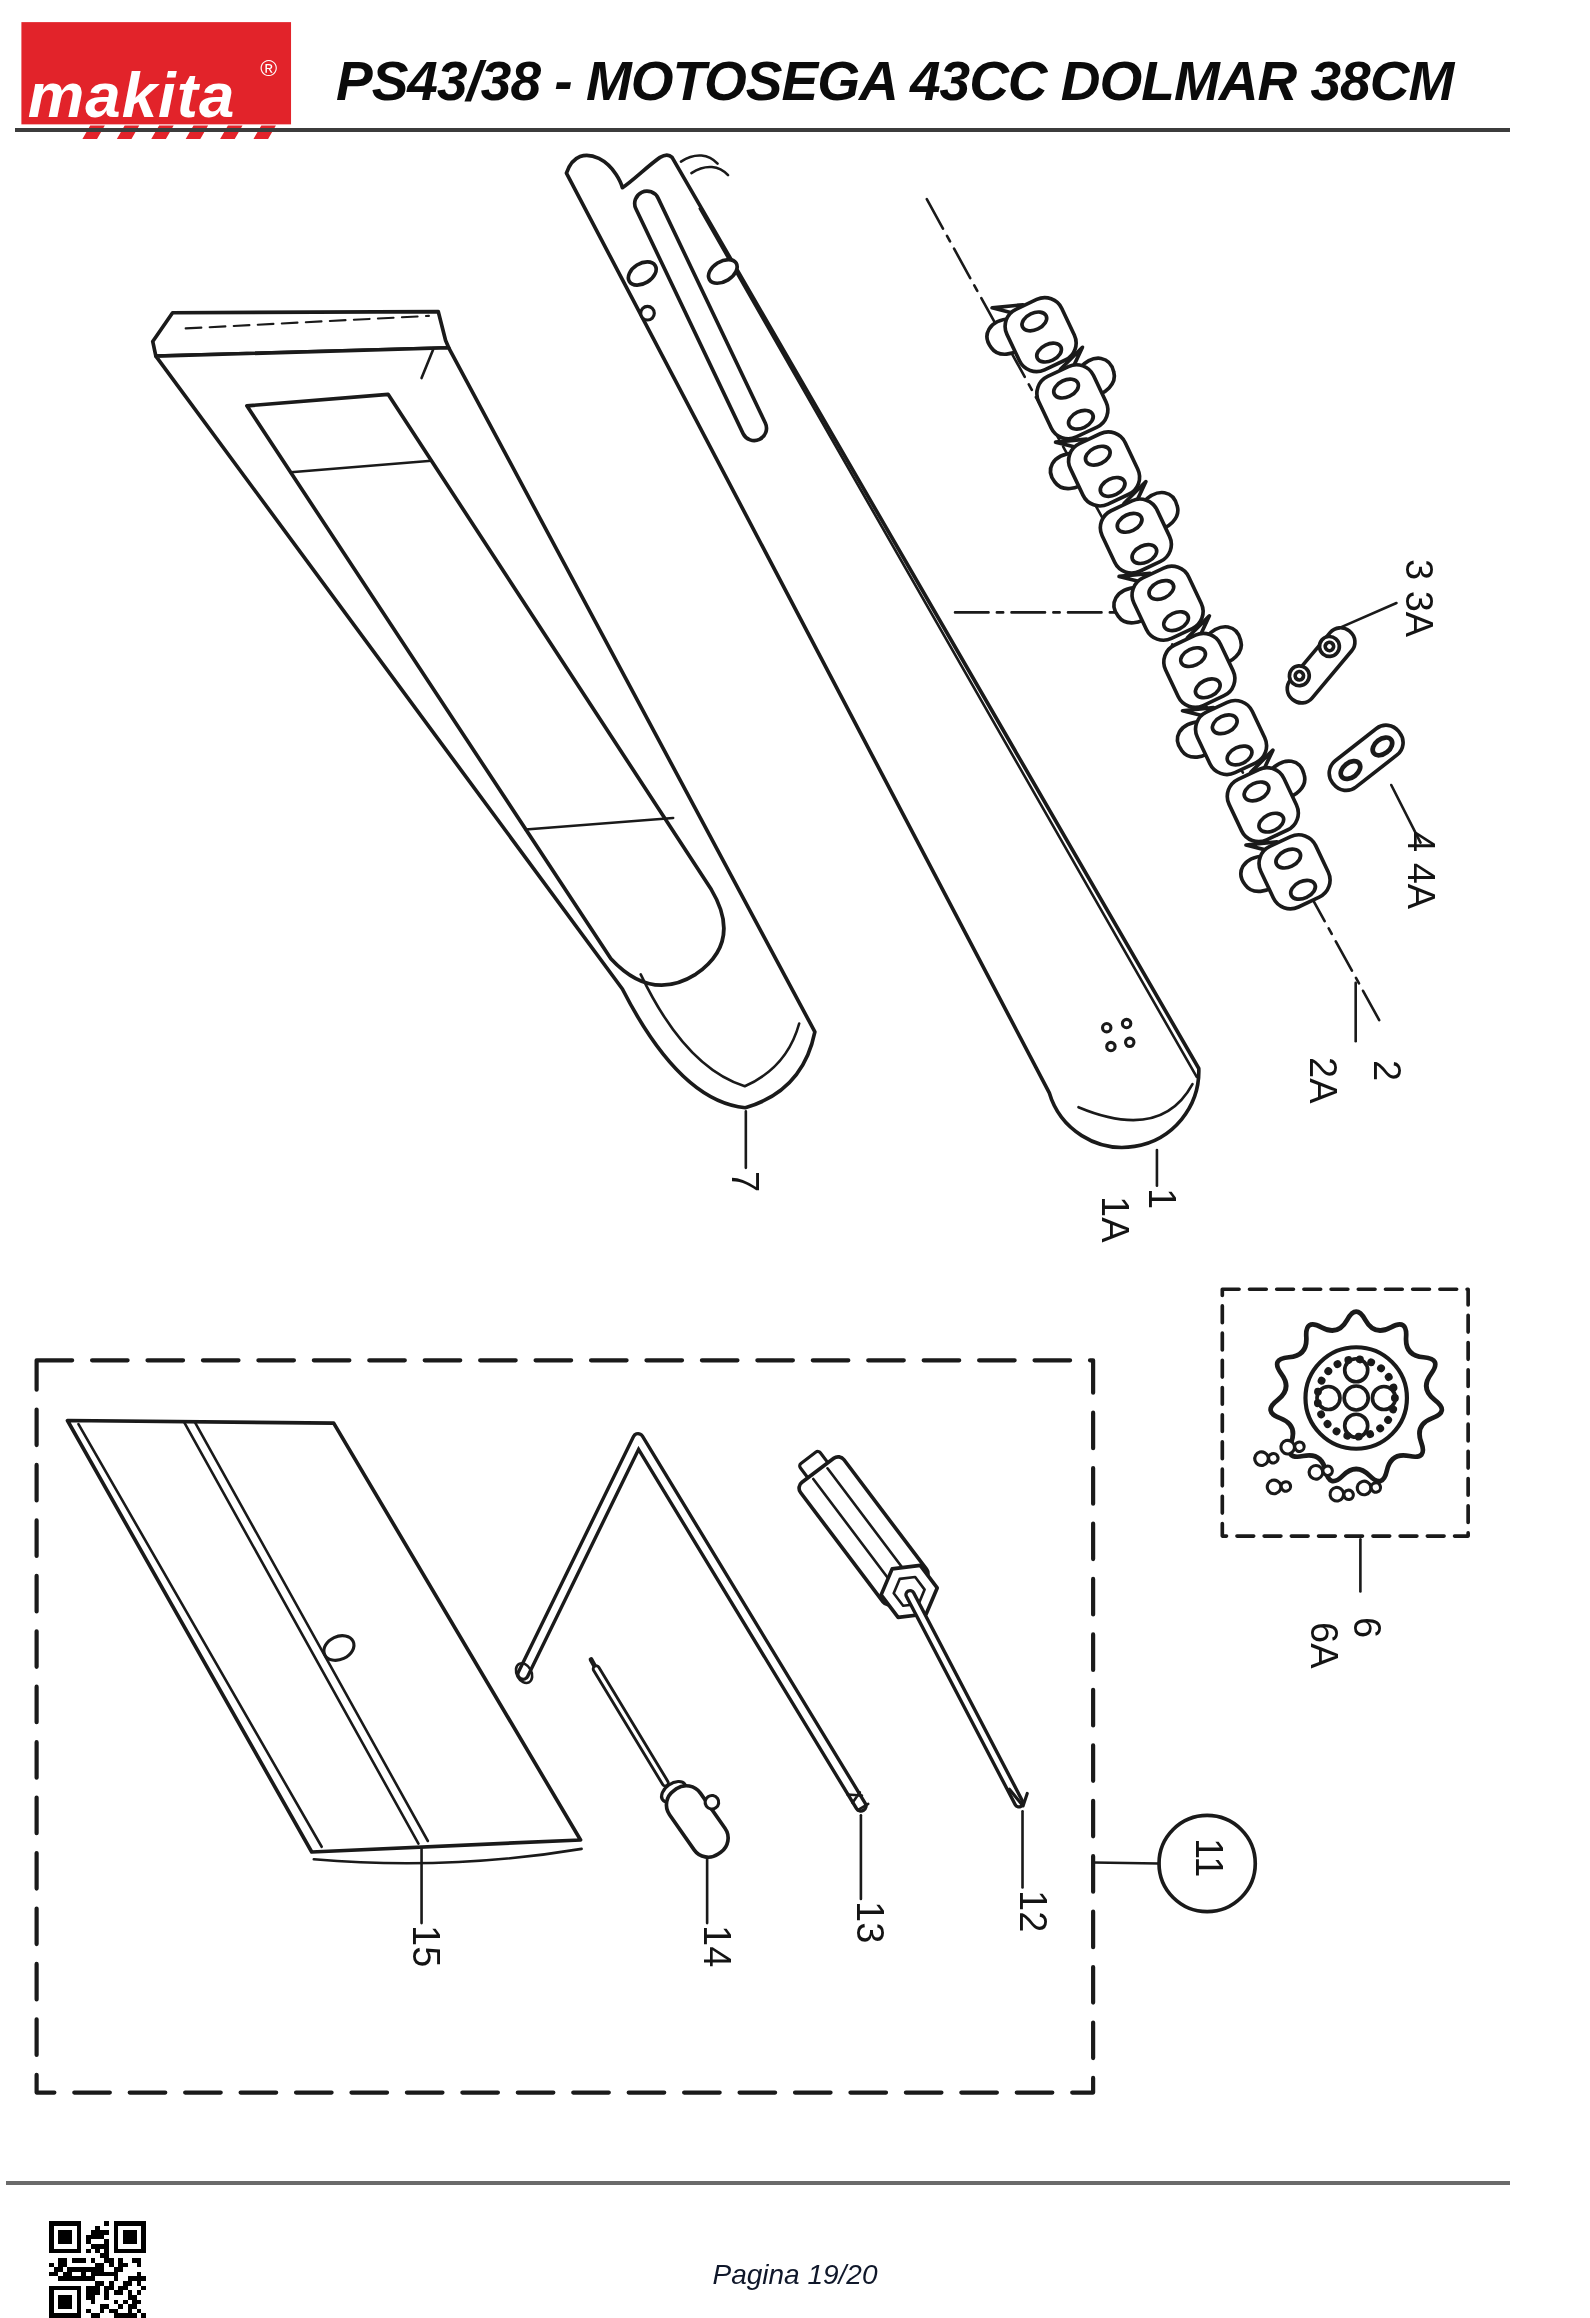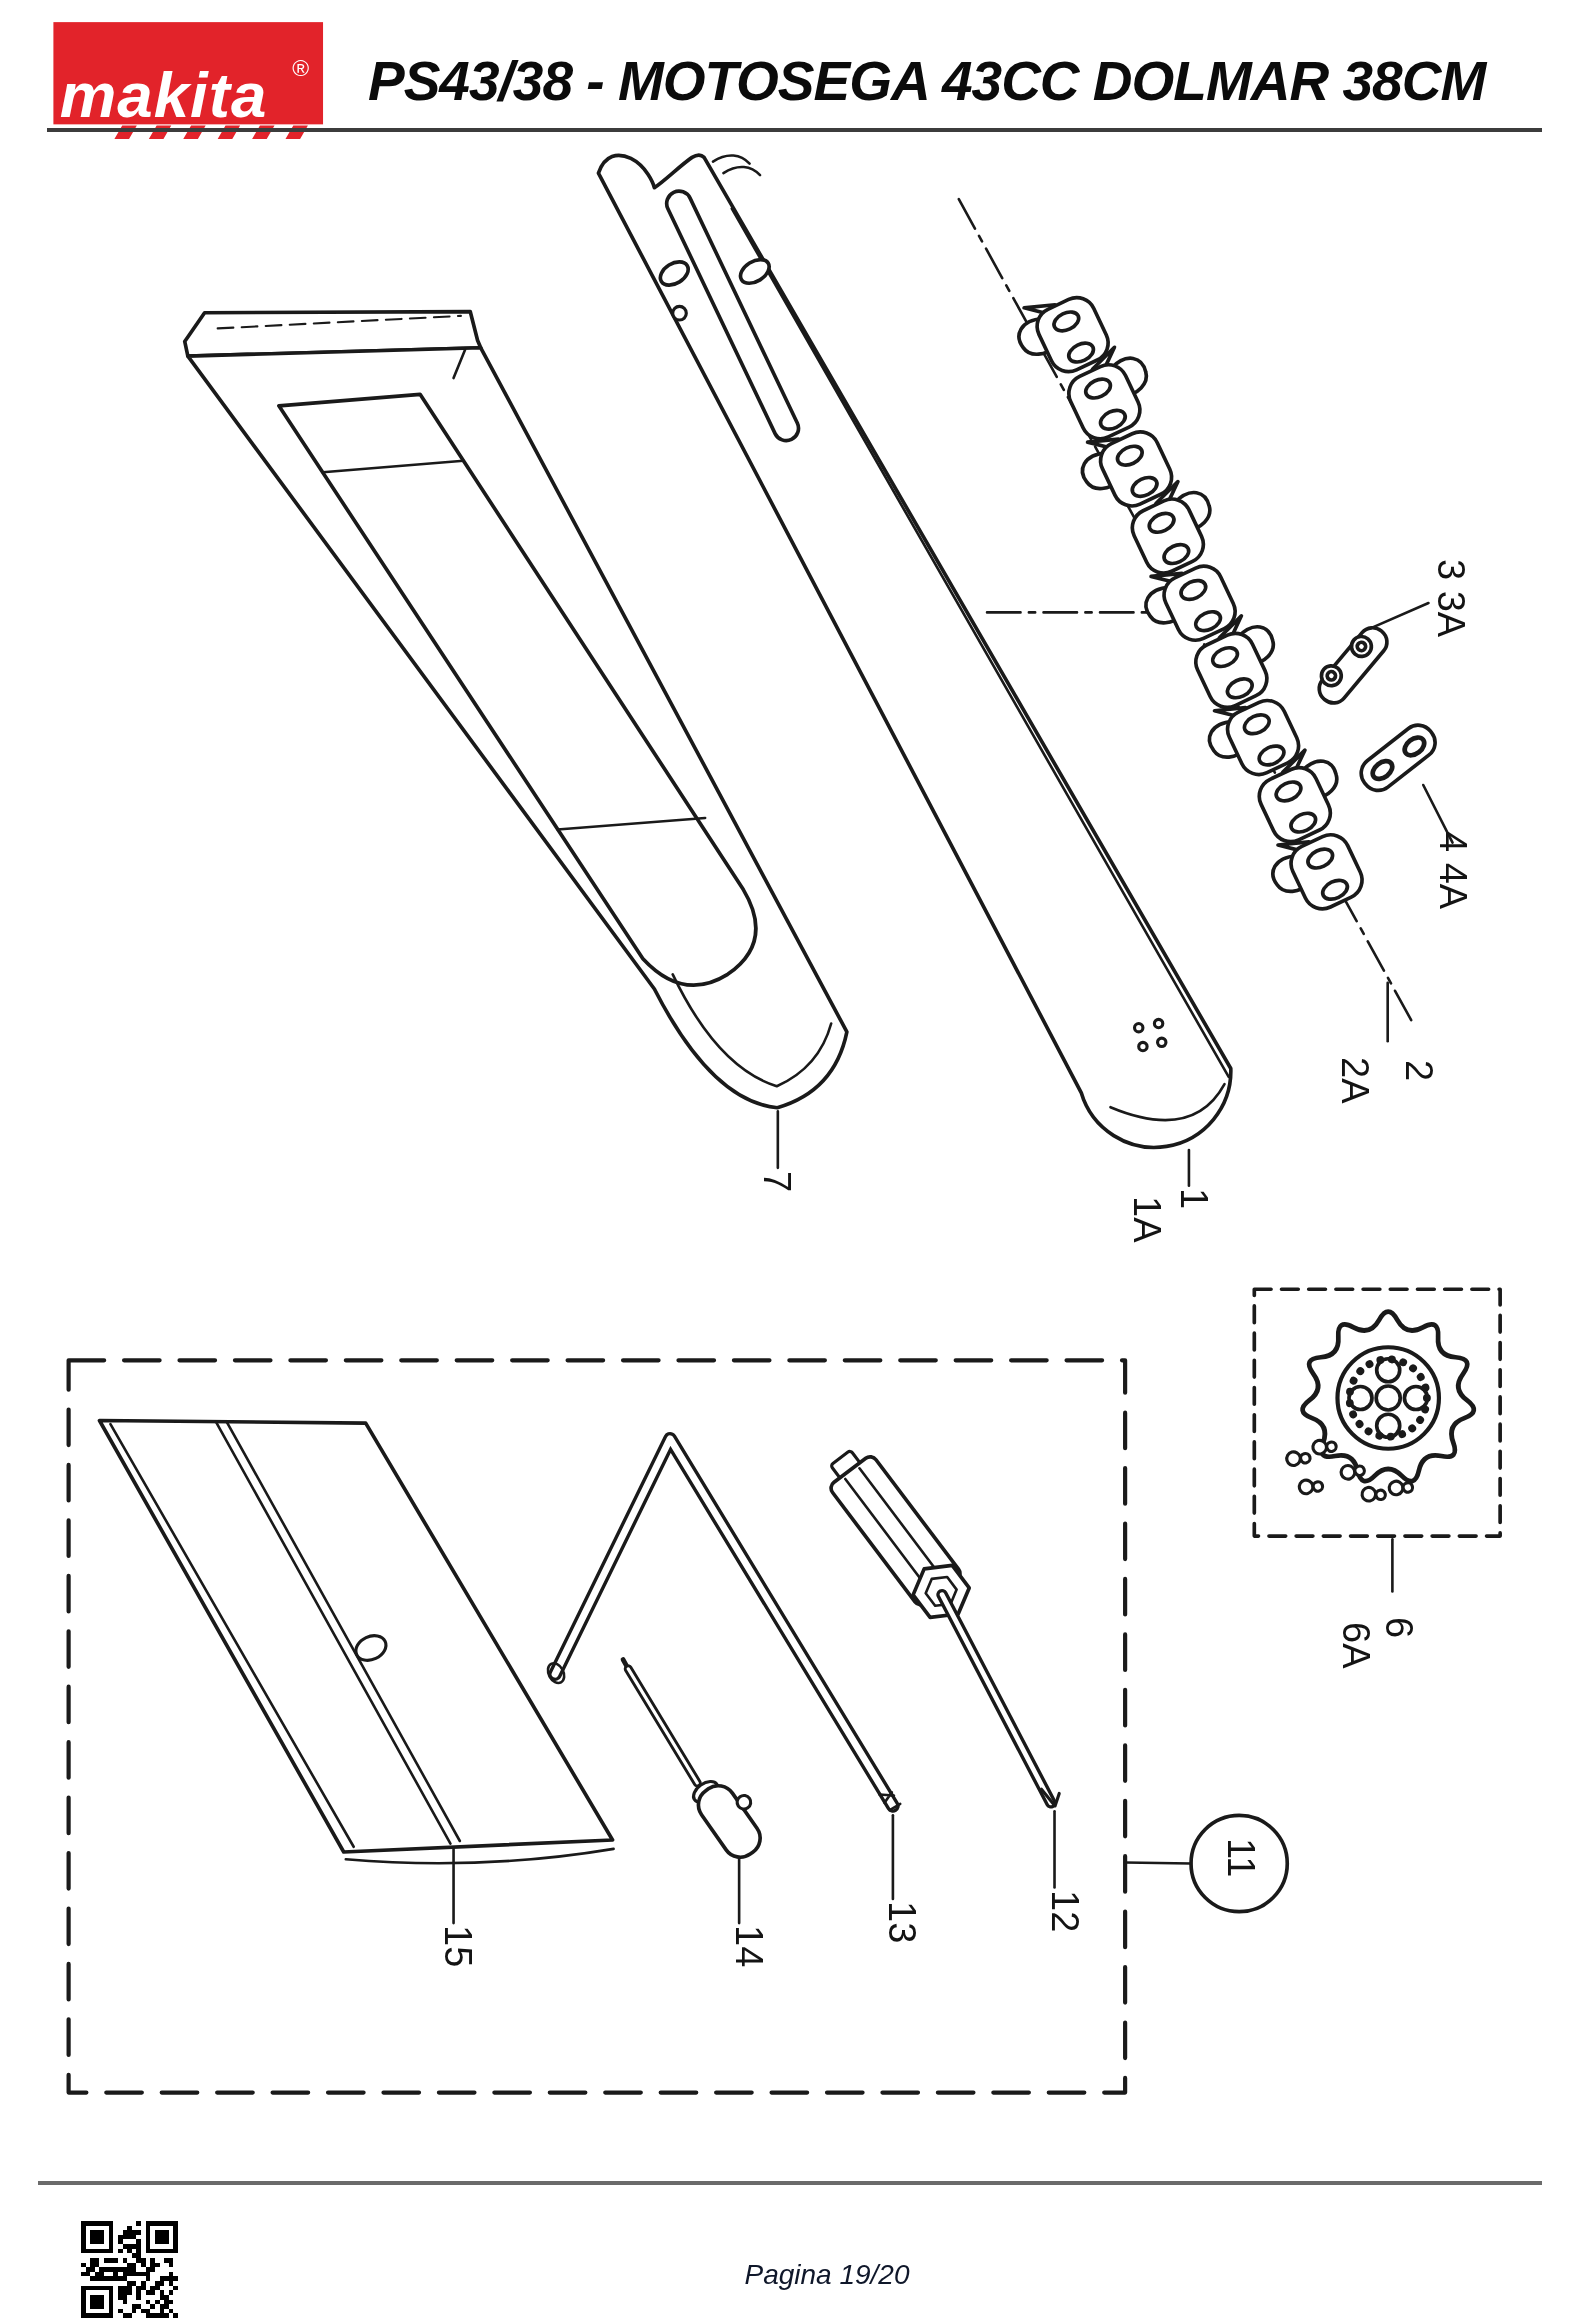--- a/index.html
+++ b/index.html
@@ -1,17 +1,17 @@
 <!DOCTYPE html>
 <html style="font-size:8.4px"><head>
 <meta charset="utf-8">
 <style>
   html,body{margin:0;padding:0;background:#fff;}
   .page{position:relative;width:1510px;height:2319px;background:#ffffff;overflow:hidden;
-        font-family:"Liberation Sans",sans-serif;color:#111;margin-left:32px;}
+        font-family:"Liberation Sans",sans-serif;color:#111;}
   .title{position:absolute;left:336px;top:49px;font-size:55px;font-weight:bold;
          letter-spacing:-1px;white-space:nowrap;color:#0b0b0b;font-style:italic;}
   .hrule{position:absolute;left:14.6px;top:128px;width:1573px;height:3.7px;background:#3c3c3c;}
   .frule{position:absolute;left:6.3px;top:2181px;width:1579px;height:3.7px;background:#6b6b6b;}
   .footer-label{position:absolute;left:0;top:2259px;width:1590px;text-align:center;
                 font-size:28px;font-style:italic;color:#0f172a;}
   .diagram-svg{position:absolute;left:0;top:0;}
   .part-label{position:absolute;font-size:38px;line-height:1;white-space:pre;color:#141414;
               transform-origin:0 0;transform:rotate(90deg);}
   .logo-svg{position:absolute;left:21px;top:19px;}

